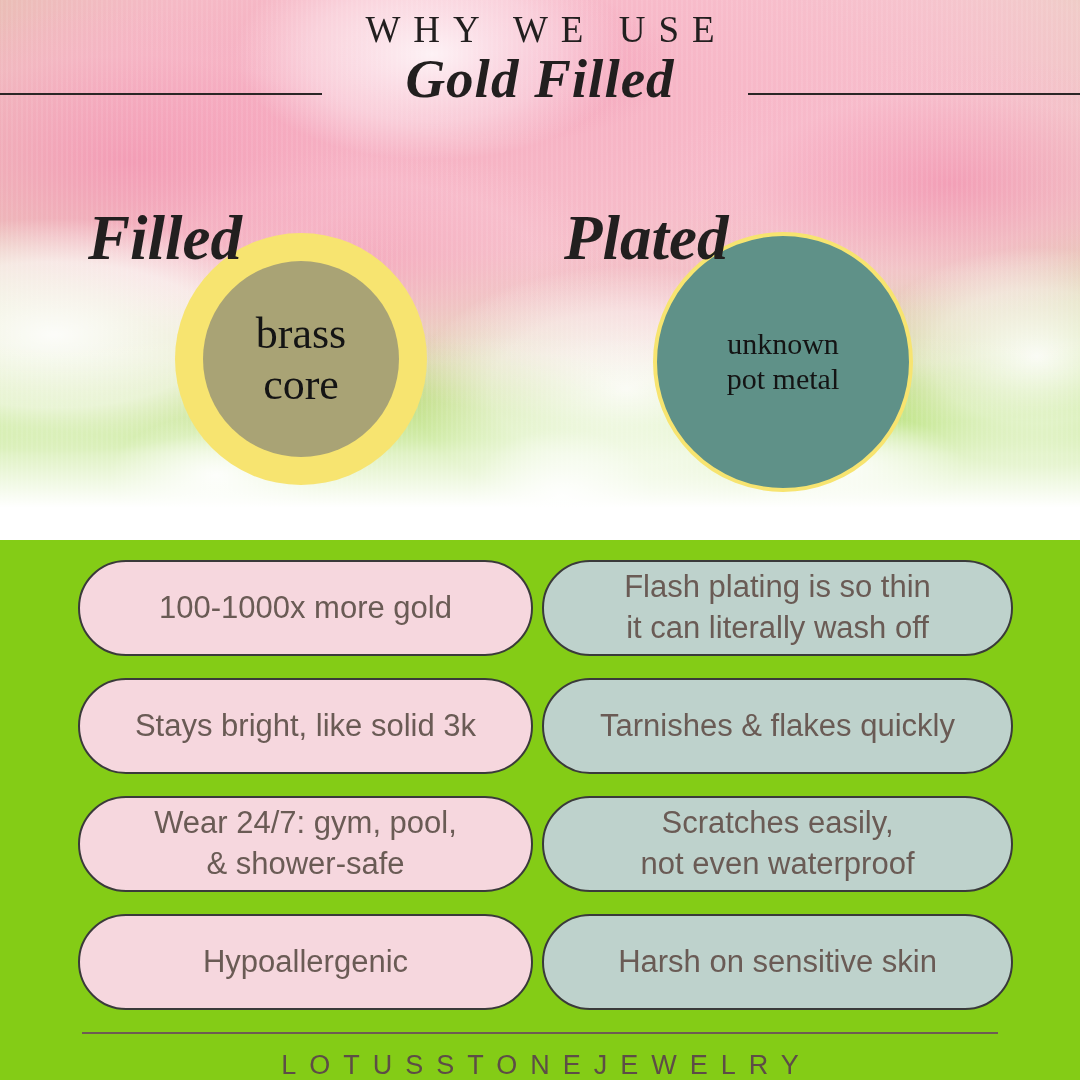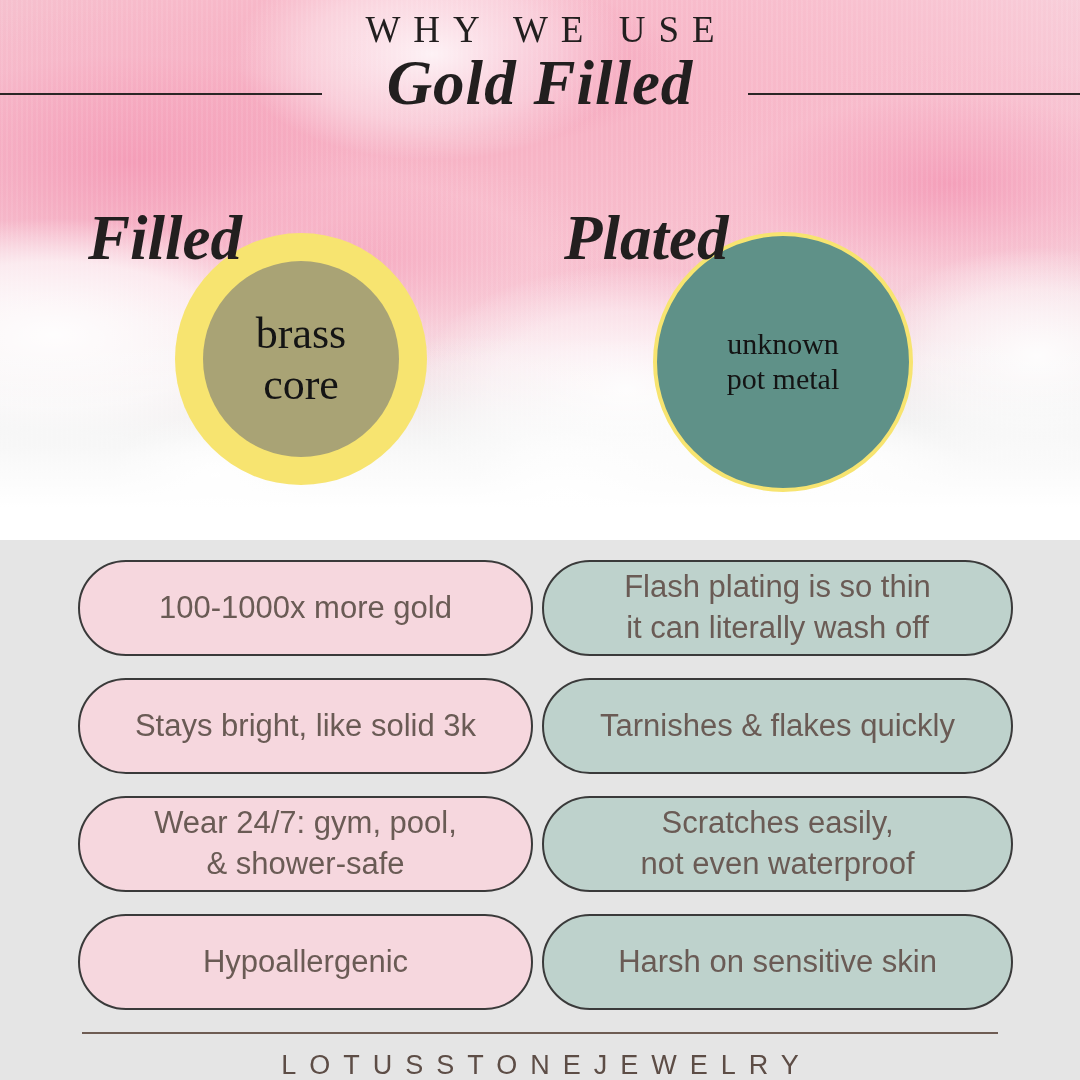--- a/index.html
+++ b/index.html
@@ -11,21 +11,21 @@
     width: 1080px;
     height: 1080px;
     font-family: "Liberation Sans", sans-serif;
   }
 
   #canvas {
     position: relative;
     width: 1080px;
     height: 1080px;
     overflow: hidden;
-    background: #e5e5e5;
+    background: #84cc16;
   }
 
   
   #watercolor {
     position: absolute;
     left: 0; top: 0;
     width: 1080px;
     height: 540px;
     overflow: hidden;
   }
@@ -100,21 +100,21 @@
     color: #221f1f;
   }
   #title {
     position: absolute;
     left: 0; top: 50px;
     width: 1080px;
     text-align: center;
     font-family: "Liberation Serif", serif;
     font-style: italic;
     font-weight: 700;
-    font-size: 63px;
+    font-size: 55px;
     letter-spacing: 1px;
     color: #221f1f;
     line-height: 1.05;
   }
   .rule-h {
     position: absolute;
     height: 0;
     border-top: 2px solid #2b2626;
     top: 93px;
   }

